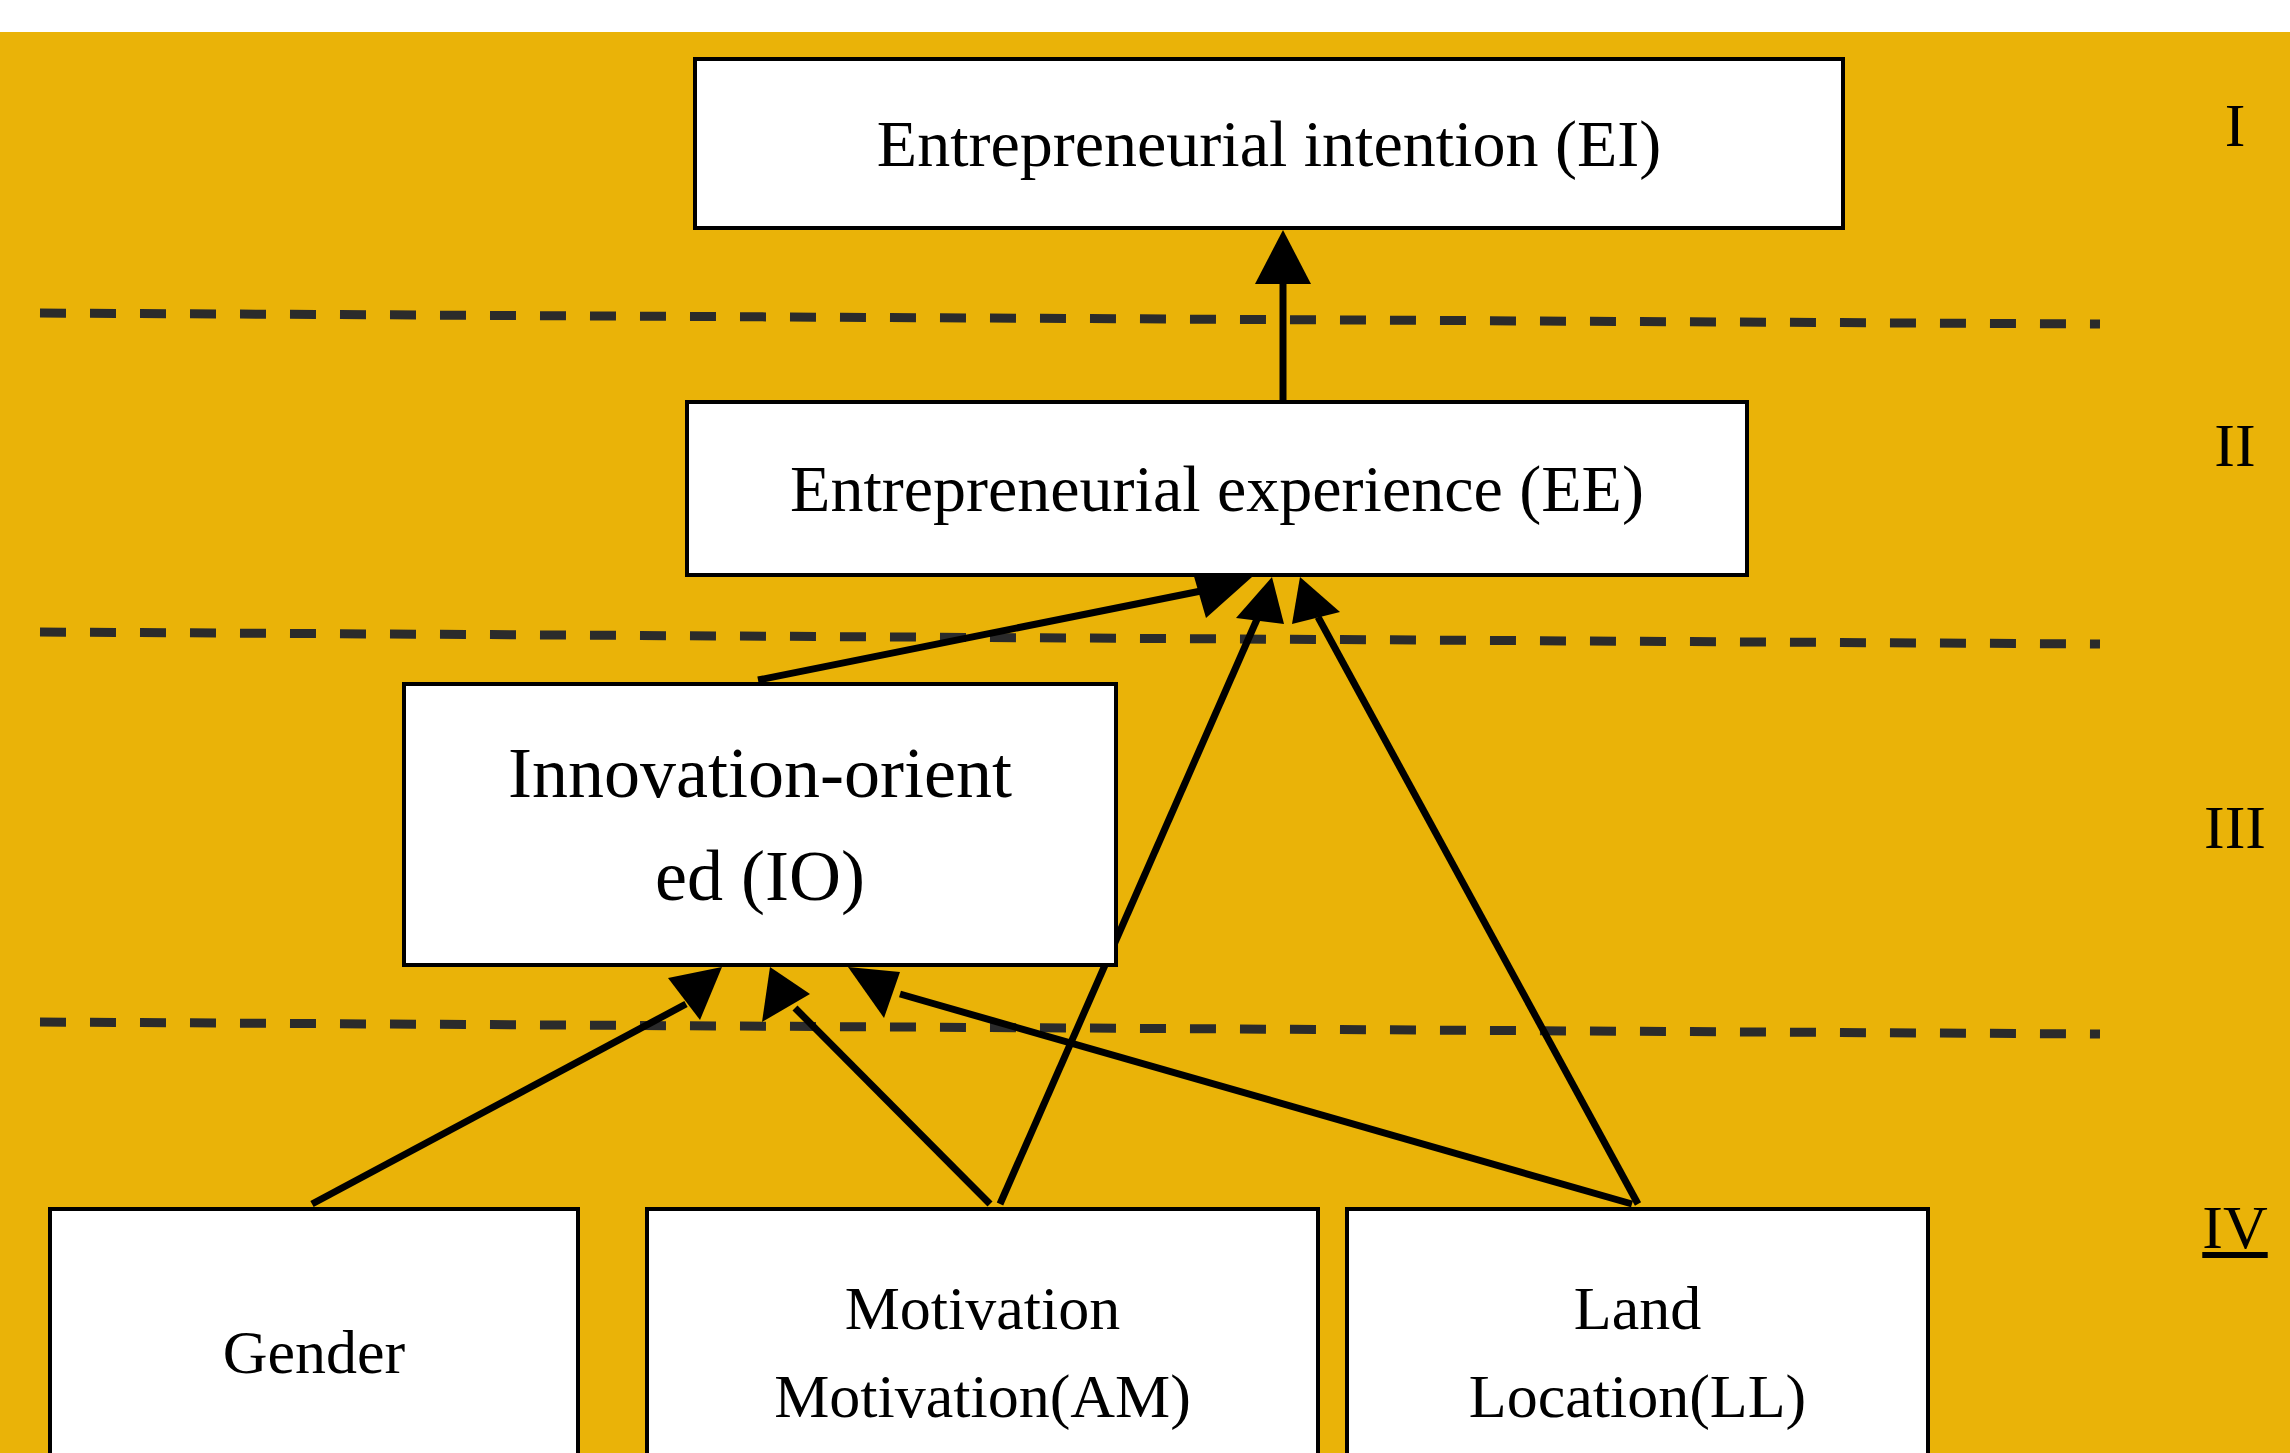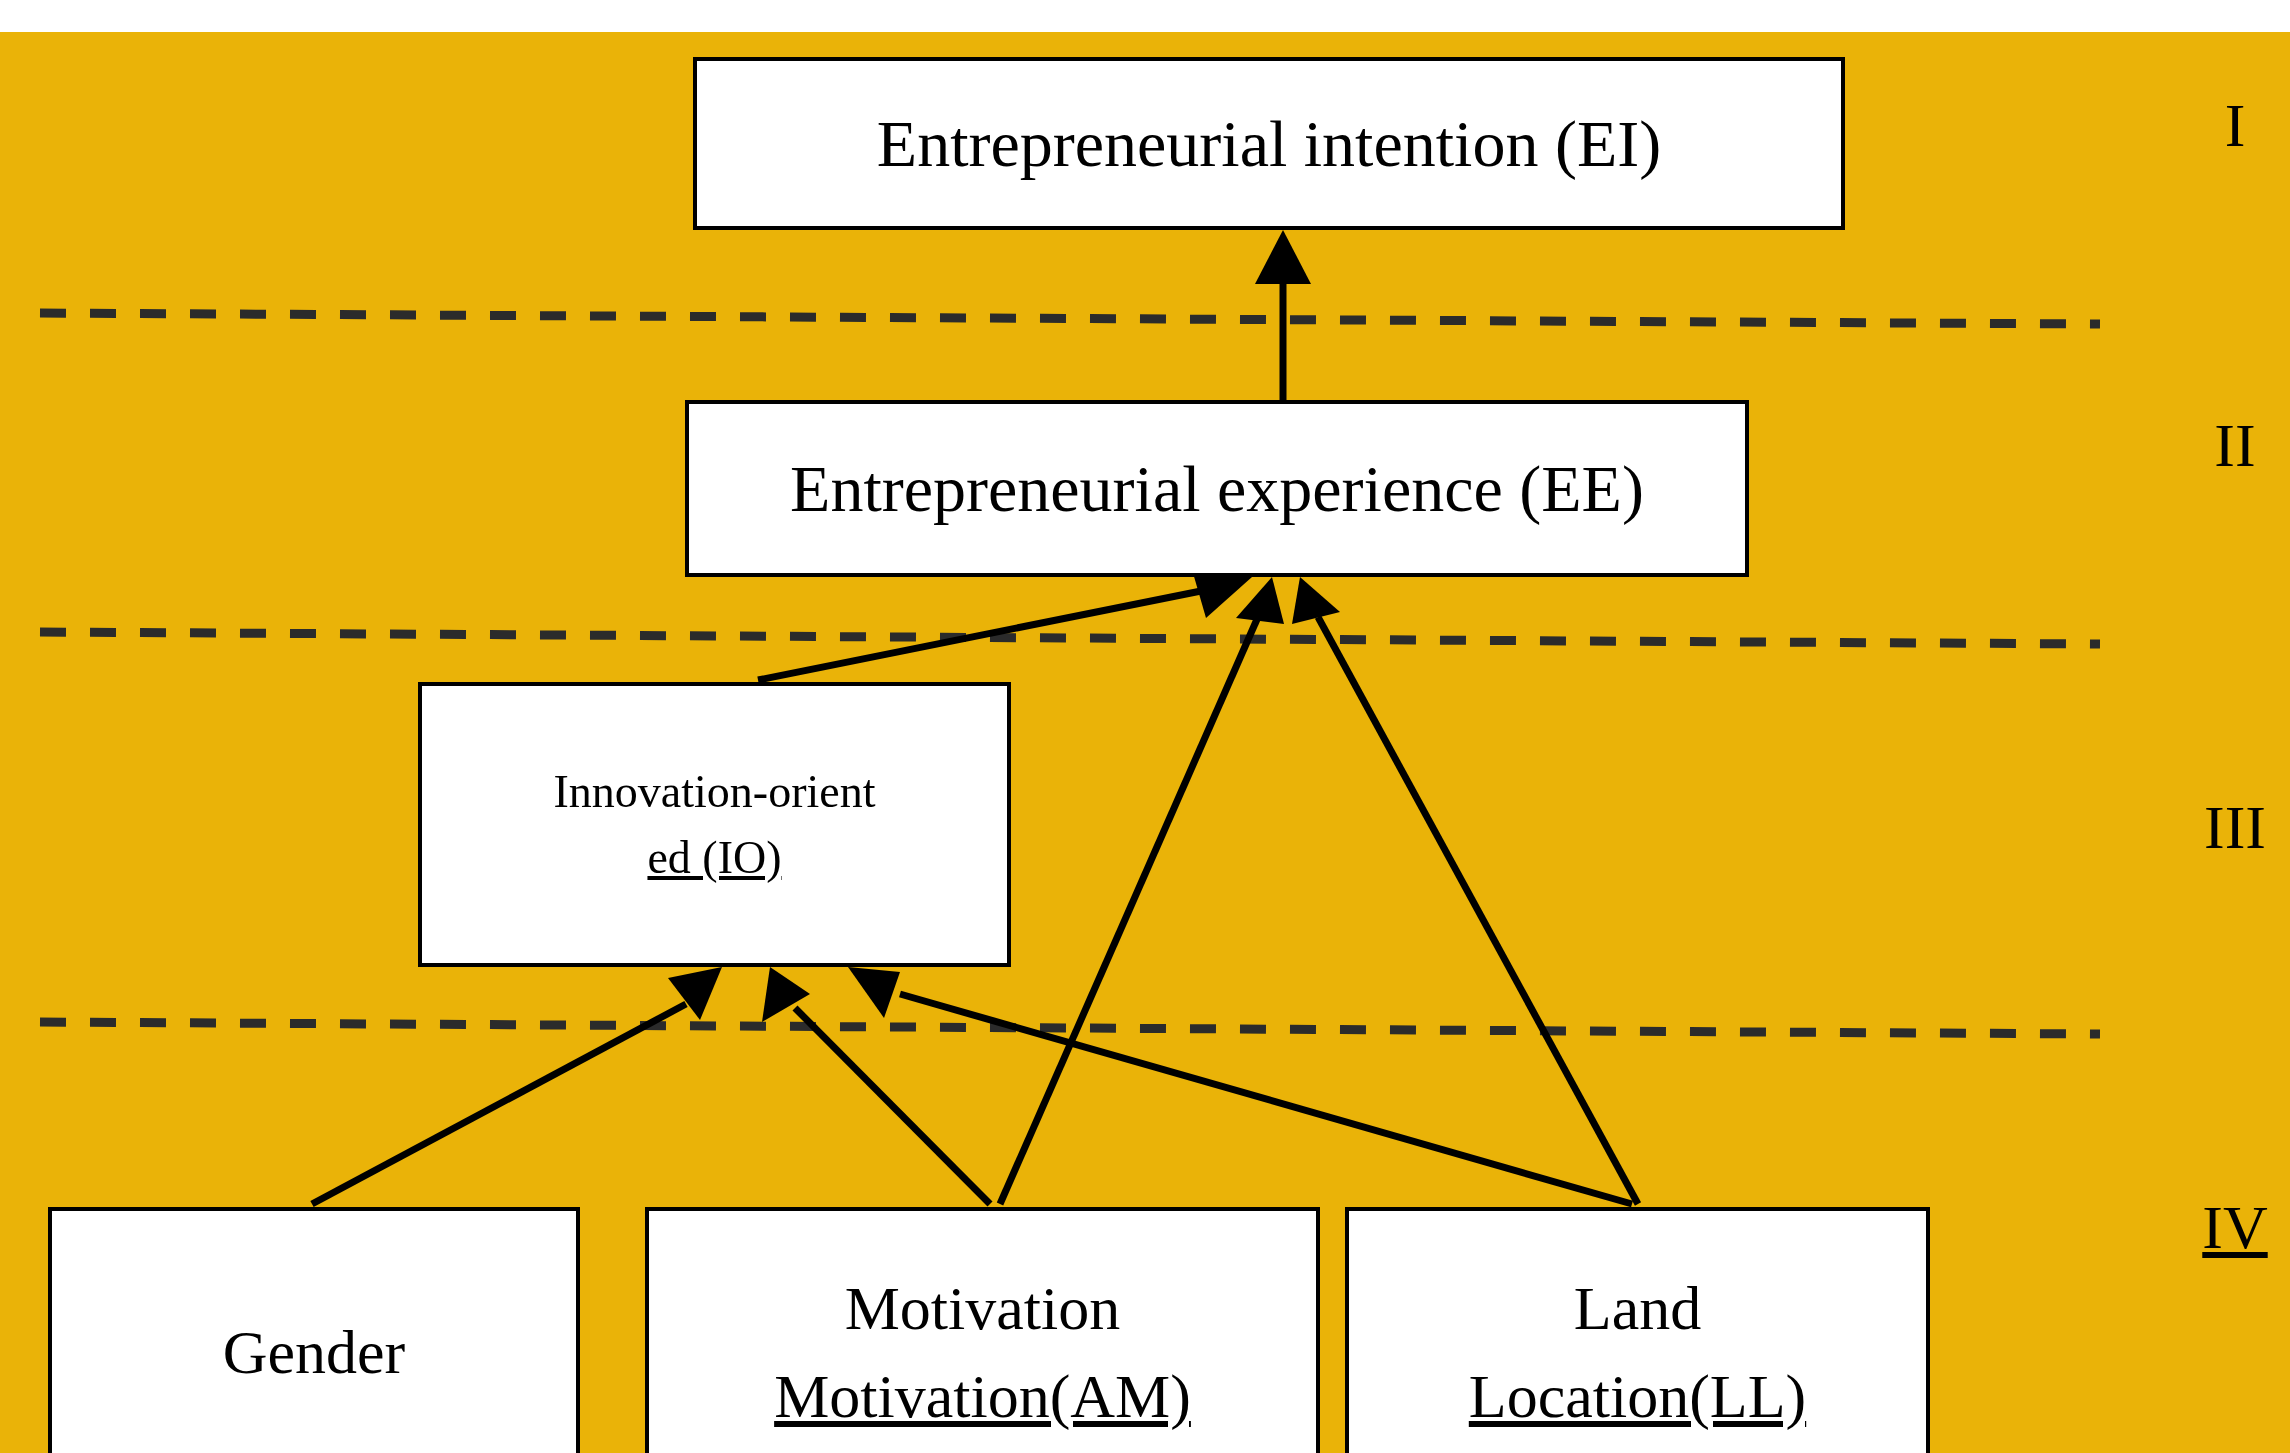--- a/index.html
+++ b/index.html
@@ -42,42 +42,41 @@
     z-index: 3;
   }
   .node-label {
     display: block;
     width: 100%;
     padding: 0 14px;
     box-sizing: border-box;
   }
   .node-label .l2 {
     display: block;
-    text-decoration: underline;
   }
   #node-ei {
     left: 693px;
     top: 25px;
     width: 1152px;
     height: 173px;
     font-size: 66px;
   }
   #node-ee {
     left: 685px;
     top: 368px;
     width: 1064px;
     height: 177px;
     font-size: 66px;
   }
   #node-io {
-    left: 418px;
+    left: 402px;
     top: 650px;
-    width: 593px;
+    width: 716px;
     height: 285px;
-    font-size: 46px;
+    font-size: 72px;
   }
   #node-gender {
     left: 48px;
     top: 1175px;
     width: 532px;
     height: 290px;
     font-size: 62px;
   }
   #node-am {
     left: 645px;

